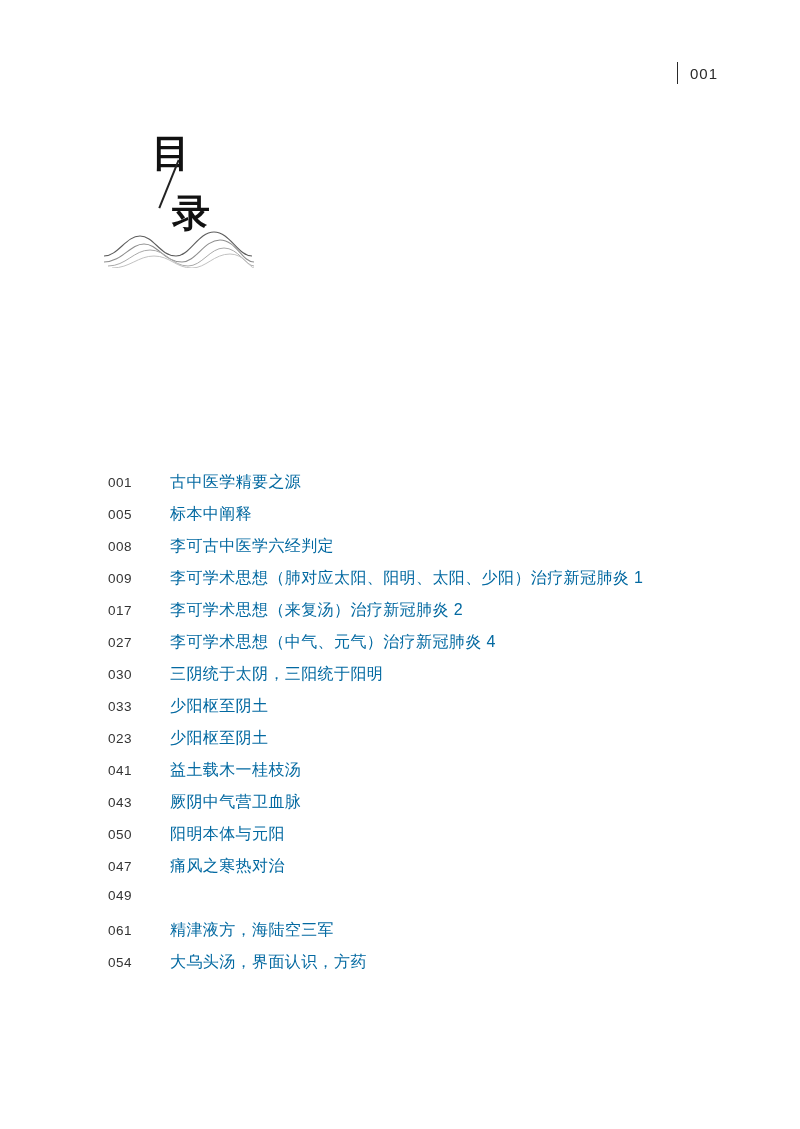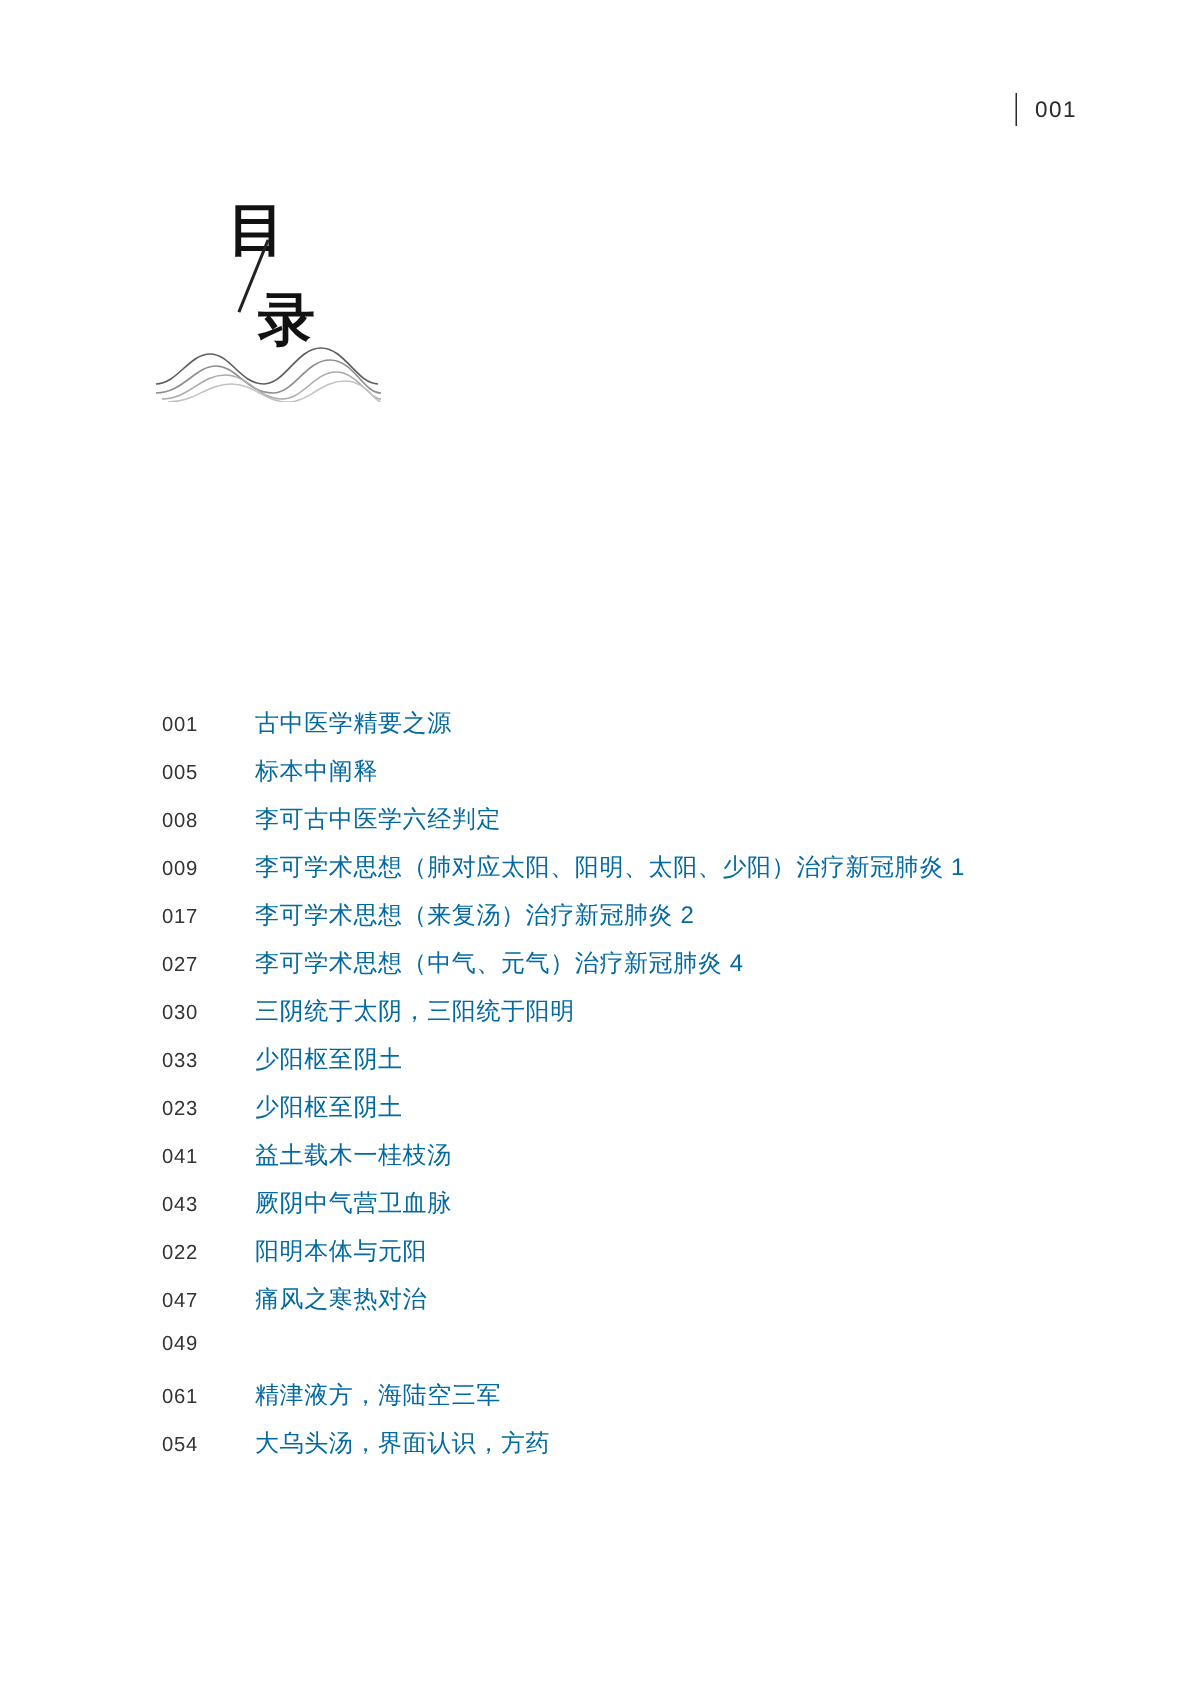--- a/index.html
+++ b/index.html
@@ -169,21 +169,21 @@
   </div>
   <div class="toc-row">
     <span class="toc-page">041</span>
     <span class="toc-title">益土载木一桂枝汤</span>
   </div>
   <div class="toc-row">
     <span class="toc-page">043</span>
     <span class="toc-title">厥阴中气营卫血脉</span>
   </div>
   <div class="toc-row">
-    <span class="toc-page">022</span>
+    <span class="toc-page">050</span>
     <span class="toc-title">阳明本体与元阳</span>
   </div>
   <div class="toc-row">
     <span class="toc-page">047</span>
     <span class="toc-title">痛风之寒热对治</span>
   </div>
   <div class="toc-row">
     <span class="toc-page">049</span>
   </div>
   <div class="toc-row">

